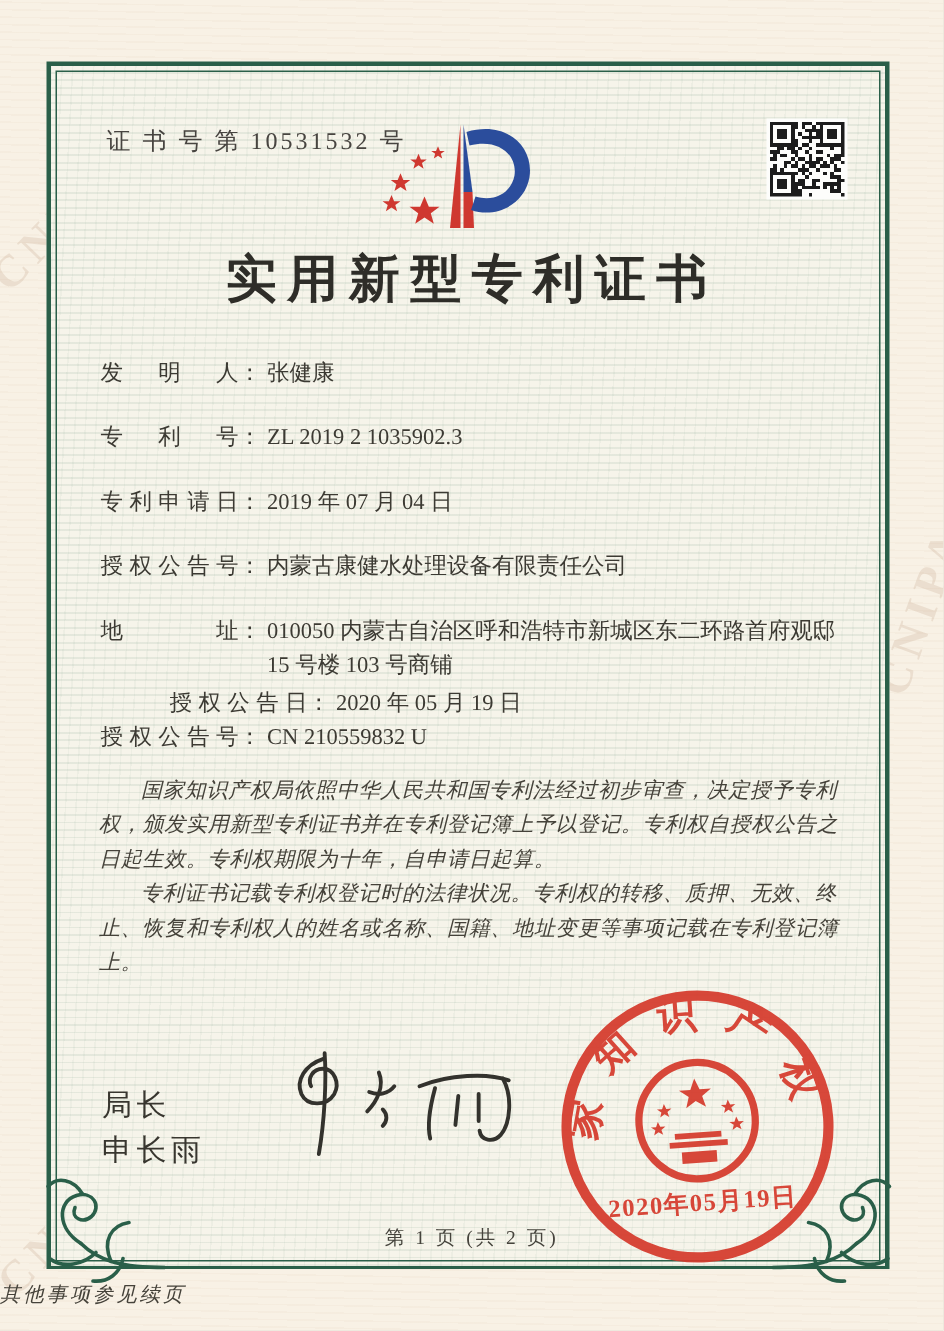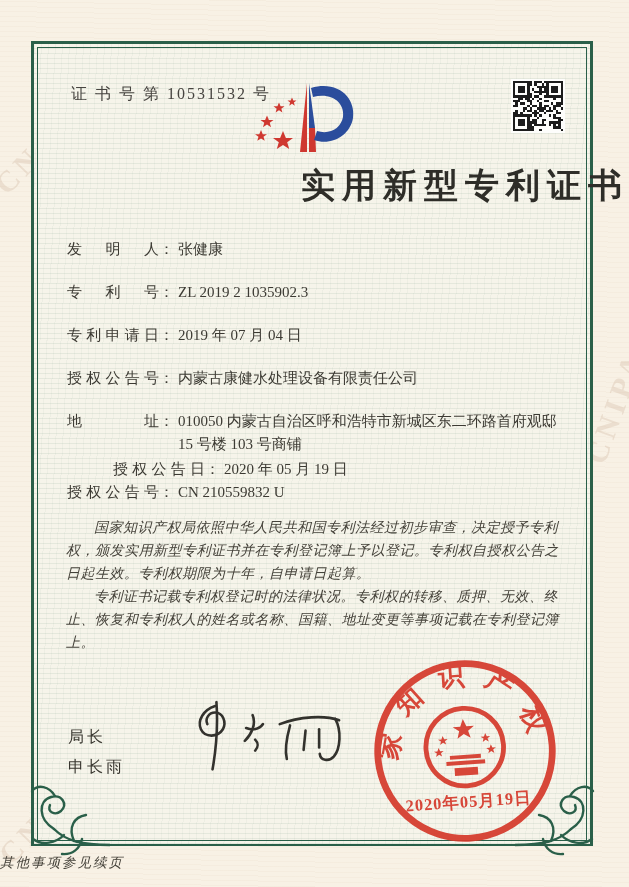--- a/index.html
+++ b/index.html
@@ -37,21 +37,21 @@
   .wm {
     position:absolute; font-family:"Liberation Serif","DejaVu Serif",serif;
     font-size:30px; font-weight:700; letter-spacing:5px; color:rgba(186,150,118,0.20);
     pointer-events:none; white-space:nowrap;
   }
   
   .cert-no { position:absolute; left:71px; top:84px; font-size:16px; letter-spacing:2px; color:#474440; }
   .logo { position:absolute; left:248px; top:78px; width:118px; height:88px; }
   .qr { position:absolute; left:511px; top:79px; width:54px; height:54px; background:#fdfdfb; padding:2px; }
   .title {
-    position:absolute; left:0; right:0; top:163px; text-align:right;
+    position:absolute; left:0; right:0; top:163px; text-align:center;
     font-size:34px; font-weight:700; letter-spacing:7px; color:#2e2d28;
   }
   
   .fields { position:absolute; left:67px; top:238px; width:505px; font-size:15px; }
   .frow { margin-bottom:20px; line-height:23px; }
   .frow.tight { margin-bottom:2px; }
   .flabel {
     display:inline-block; width:92px; text-align:justify; text-align-last:justify;
     vertical-align:top; color:#3c3a33;
   }
@@ -62,21 +62,21 @@
   
   .paras {
     position:absolute; left:66px; top:516px; width:502px;
     font-size:14px; line-height:23px; font-style:italic; color:#45423a;
   }
   .paras p { text-indent:2em; letter-spacing:0.5px; }
   
   .signer {
     position:absolute; left:68px; top:722px;
     font-family:"Liberation Sans","DejaVu Sans",sans-serif;
-    font-size:16px; color:#38362f; line-height:30px; letter-spacing:3px;
+    font-size:20px; color:#38362f; line-height:30px; letter-spacing:3px;
   }
   .signature { position:absolute; left:188px; top:697px; width:155px; height:100px; }
   .seal { position:absolute; left:368px; top:654px; width:194px; height:194px; transform:rotate(-4deg); opacity:0.92; }
   
   .page-info { position:absolute; left:0; right:0; top:816px; text-align:center; font-size:13px; letter-spacing:2px; color:#45433c; }
   .note { position:absolute; left:0; right:0; top:854px; text-align:left; font-size:13.5px; font-style:italic; color:#45423a; letter-spacing:2px; }
 </style>
 </head>
 <body>
 
@@ -350,15 +350,16 @@
         <path transform="translate(73,100) scale(0.5)" d="M0,-10 L2.9,-3.1 10,-3.1 4.2,1.2 6.2,8.1 0,4 -6.2,8.1 -4.2,1.2 -10,-3.1 -2.9,-3.1 Z"></path>
         <path transform="translate(127,100) scale(0.5)" d="M0,-10 L2.9,-3.1 10,-3.1 4.2,1.2 6.2,8.1 0,4 -6.2,8.1 -4.2,1.2 -10,-3.1 -2.9,-3.1 Z"></path>
         <rect x="84" y="104" width="32" height="4"></rect>
         <rect x="80" y="110" width="40" height="4"></rect>
         <rect x="88" y="117" width="24" height="8"></rect>
       </g>
       <text x="100" y="158" text-anchor="middle" font-size="17" font-weight="700" fill="#d5392b" letter-spacing="1" font-family="'Liberation Serif','DejaVu Serif',serif">2020年05月19日</text>
     </svg>
   </div>
 
+  <div class="page-info">第 1 页 (共 2 页)</div>
   <div class="note">其他事项参见续页</div>
 
 </div>
 
 </body></html>

